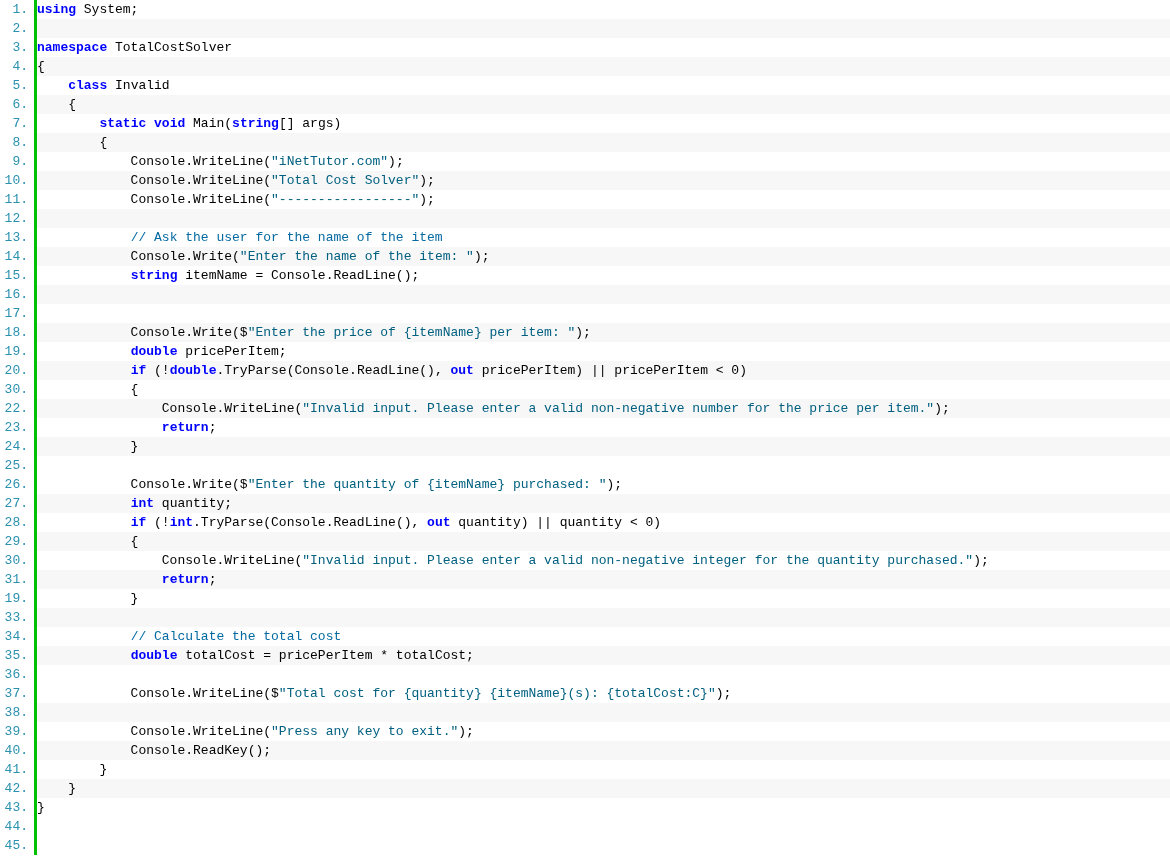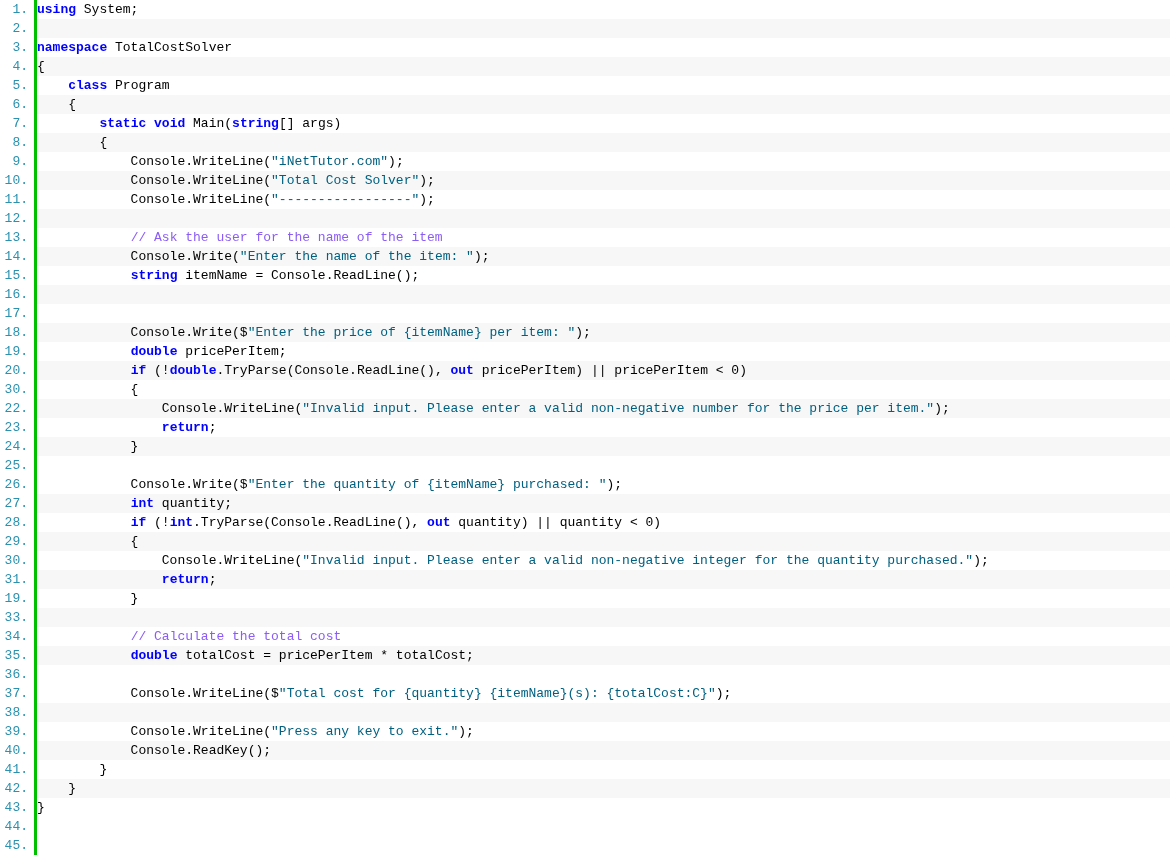--- a/index.html
+++ b/index.html
@@ -31,21 +31,21 @@
   .line {
     height: 19px;
     white-space: pre;
     padding-left: 0;
   }
   .line.alt {
     background: #f7f7f7;
   }
   .kw { color: #0000ff; font-weight: bold; }
   .str { color: #006080; }
-  .cmt { color: #8b5cf6; }
+  .cmt { color: #0369a1; }
   .plain { color: #000000; }
 </style>
 </head>
 <body>
 
 <div class="code-container">
   <div class="gutter" id="gutter">
       <div class="ln">1.</div>
       <div class="ln">2.</div>
       <div class="ln">3.</div>
@@ -90,21 +90,21 @@
       <div class="ln">42.</div>
       <div class="ln">43.</div>
       <div class="ln">44.</div>
       <div class="ln">45.</div>
     </div>
   <div class="code-area" id="codearea">
       <div class="line"><span class="kw">using</span><span class="plain"> System;</span></div>
       <div class="line alt">&nbsp;</div>
       <div class="line"><span class="kw">namespace</span><span class="plain"> TotalCostSolver</span></div>
       <div class="line alt"><span class="plain">{</span></div>
-      <div class="line"><span class="plain">    </span><span class="kw">class</span><span class="plain"> Program</span></div>
+      <div class="line"><span class="plain">    </span><span class="kw">class</span><span class="plain"> Invalid</span></div>
       <div class="line alt"><span class="plain">    {</span></div>
       <div class="line"><span class="plain">        </span><span class="kw">static</span><span class="plain"> </span><span class="kw">void</span><span class="plain"> Main(</span><span class="kw">string</span><span class="plain">[] args)</span></div>
       <div class="line alt"><span class="plain">        {</span></div>
       <div class="line"><span class="plain">            Console.WriteLine(</span><span class="str">"iNetTutor.com"</span><span class="plain">);</span></div>
       <div class="line alt"><span class="plain">            Console.WriteLine(</span><span class="str">"Total Cost Solver"</span><span class="plain">);</span></div>
       <div class="line"><span class="plain">            Console.WriteLine(</span><span class="str">"-----------------"</span><span class="plain">);</span></div>
       <div class="line alt">&nbsp;</div>
       <div class="line"><span class="plain">            </span><span class="cmt">// Ask the user for the name of the item</span></div>
       <div class="line alt"><span class="plain">            Console.Write(</span><span class="str">"Enter the name of the item: "</span><span class="plain">);</span></div>
       <div class="line"><span class="plain">            </span><span class="kw">string</span><span class="plain"> itemName = Console.ReadLine();</span></div>

